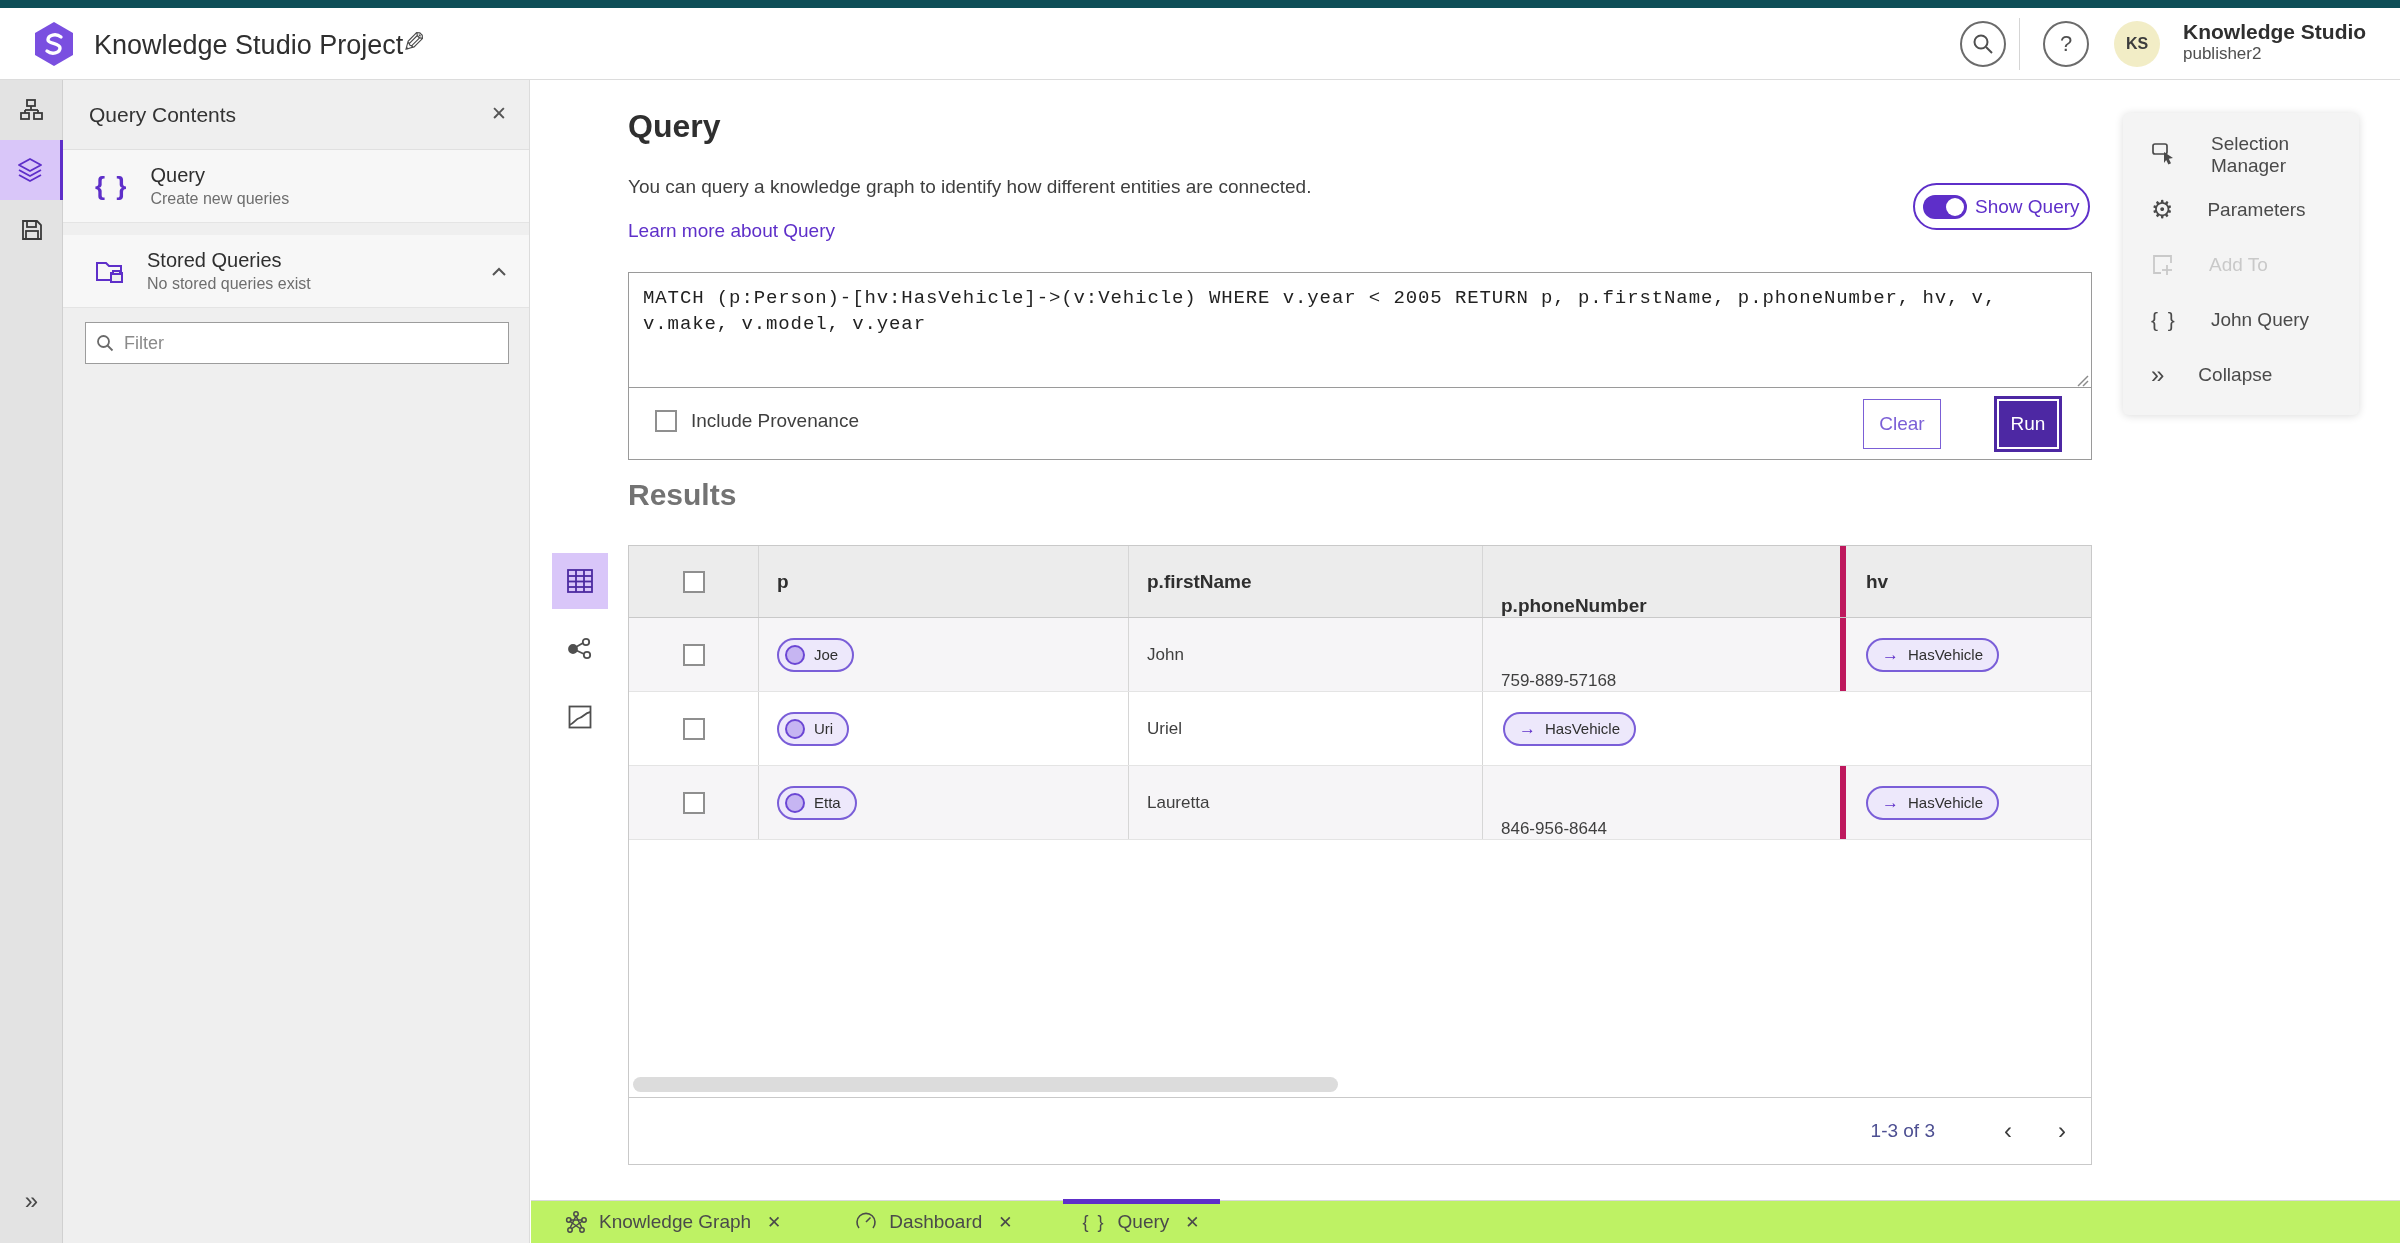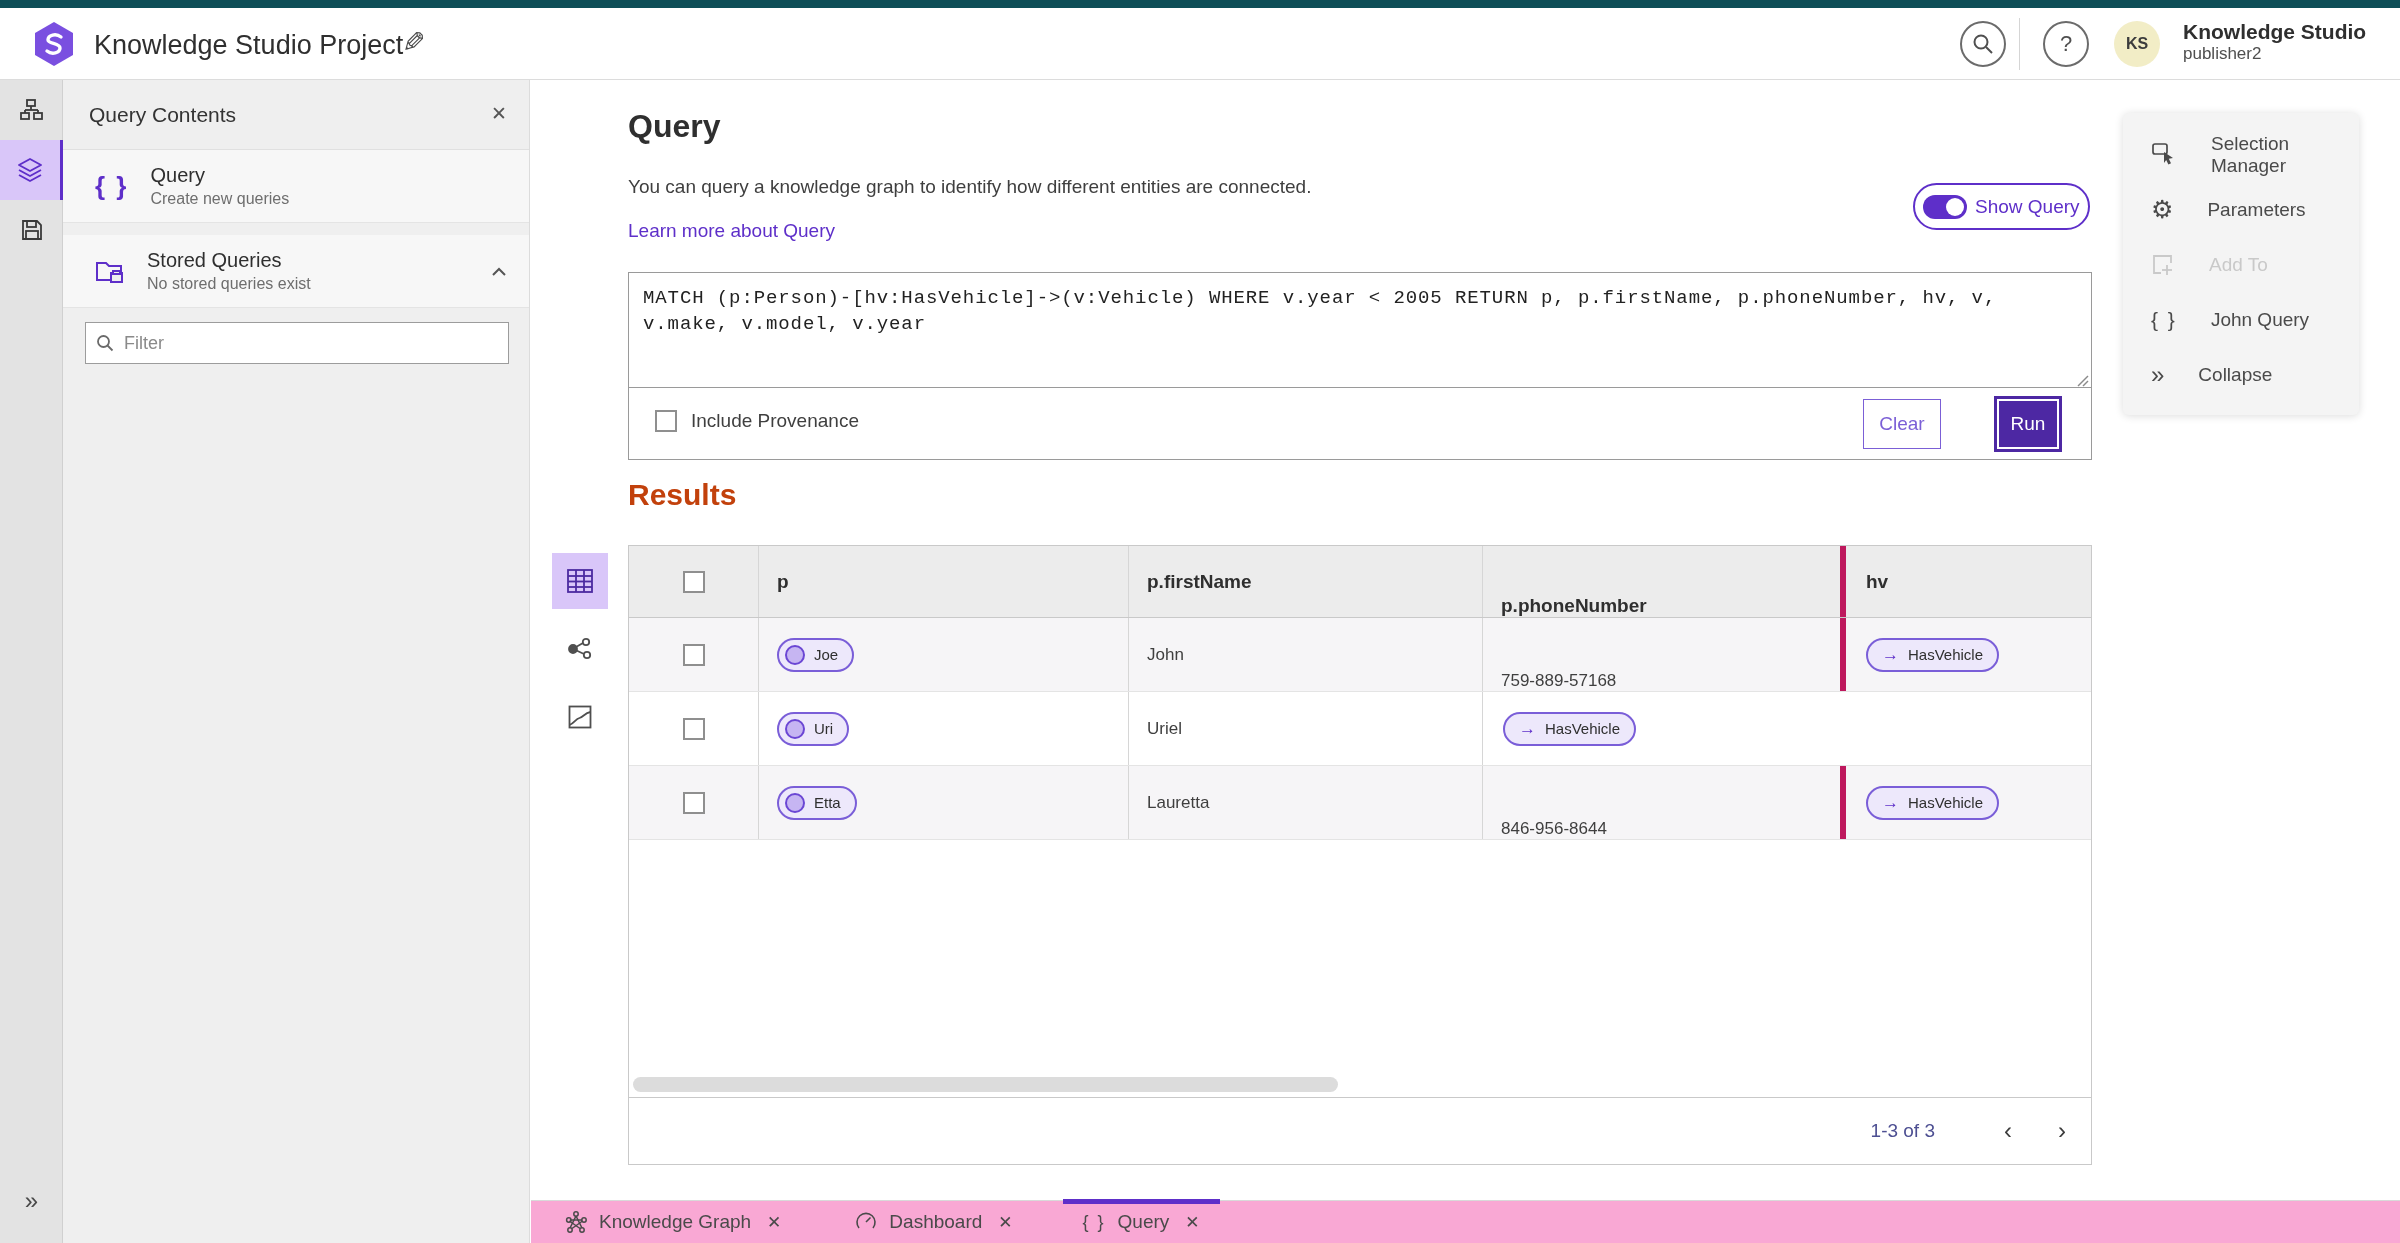--- a/index.html
+++ b/index.html
@@ -69,21 +69,21 @@
   .query-box{position:absolute;left:97px;top:192px;width:1464px;height:188px;border:1px solid #9a9a9a;background:#fff}
   .query-text{display:block;width:100%;height:115px;border:none;border-bottom:1px solid #9a9a9a;resize:none;outline:none;padding:12px 14px;font-family:"Liberation Mono","DejaVu Sans Mono",monospace;font-size:19px;letter-spacing:0.9px;line-height:26px;color:#222;background:#fff}
   .resize-handle{position:absolute;right:2px;top:100px;width:14px;height:14px;pointer-events:none}
   .query-footer{position:relative;height:71px}
   .checkbox{width:22px;height:22px;background:#fff;border:2px solid #8f8f8f;cursor:pointer}
   .prov-wrap{position:absolute;left:26px;top:22px;display:flex;align-items:center;gap:14px}
   .prov-label{font-size:19px;color:#3f3f3f}
   .btn-clear{position:absolute;right:150px;top:11px;width:78px;height:50px;background:#fff;border:1px solid #7b5fd6;color:#7b5fd6;font-size:19px;font-family:"Liberation Sans",sans-serif;cursor:pointer}
   .btn-run{position:absolute;right:32px;top:11px;width:62px;height:50px;background:var(--accent-dark);border:2px solid #fff;box-shadow:0 0 0 3px var(--accent-dark);color:#fff;font-size:19px;font-family:"Liberation Sans",sans-serif;cursor:pointer}
 
-  .r-heading{position:absolute;left:97px;top:398px;font-size:30px;font-weight:bold;color:#c2410c}
+  .r-heading{position:absolute;left:97px;top:398px;font-size:30px;font-weight:bold;color:#737373}
 
   
   .view-rail{position:absolute;left:21px;top:473px;width:56px}
   .view-tile{width:56px;height:56px;display:flex;align-items:center;justify-content:center;cursor:pointer;margin-bottom:12px}
   .view-tile.active{background:var(--tile-purple)}
 
   
   .results-table{position:absolute;left:97px;top:465px;width:1464px;height:620px;border:1px solid var(--tline);background:#fff}
   .t-header{display:flex;height:72px;background:#ececec;border-bottom:1px solid var(--tline)}
   .t-row{display:flex;height:74px;border-bottom:1px solid #e4e4e4;align-items:stretch}
@@ -111,21 +111,21 @@
   .side-menu{position:absolute;left:2123px;top:113px;width:236px;height:302px;background:#f4f4f4;border-radius:6px;box-shadow:0 1px 8px rgba(0,0,0,.14);padding:14px 0}
   .sm-item{height:55px;display:flex;align-items:center;gap:34px;padding-left:28px;cursor:pointer}
   .sm-label{font-size:19px;color:#4a4a4a}
   .sm-item.disabled{cursor:default}
   .sm-item.disabled .sm-label{color:#c9c9c9}
   .sm-braces{font-size:21px;color:#4a4a4a;letter-spacing:2px}
   .sm-collapse{font-size:24px;color:#4a4a4a}
   .sm-gear{font-size:25px;color:#4a4a4a;line-height:1}
 
   
-  .tab-strip{position:absolute;left:531px;top:1200px;width:1869px;height:43px;background:#f9a8d4;border-top:1px solid var(--line);display:flex;align-items:flex-end;padding-left:8px}
+  .tab-strip{position:absolute;left:531px;top:1200px;width:1869px;height:43px;background:#bef264;border-top:1px solid var(--line);display:flex;align-items:flex-end;padding-left:8px}
   .btab{position:relative;height:100%;display:flex;align-items:center;gap:12px;padding:0 26px;cursor:pointer}
   .btab-label{font-size:19px;color:#4a4a4a}
   .btab-close{font-size:17px;color:#4a4a4a;margin-left:4px;cursor:pointer}
   .btab .active-bar{position:absolute;left:6px;right:6px;top:-2px;height:5px;background:var(--accent)}
   .btab.gap1{margin-left:22px}
   .btab.gap2{margin-left:18px}
   svg{display:block}
 </style>
 </head>
 <body>

